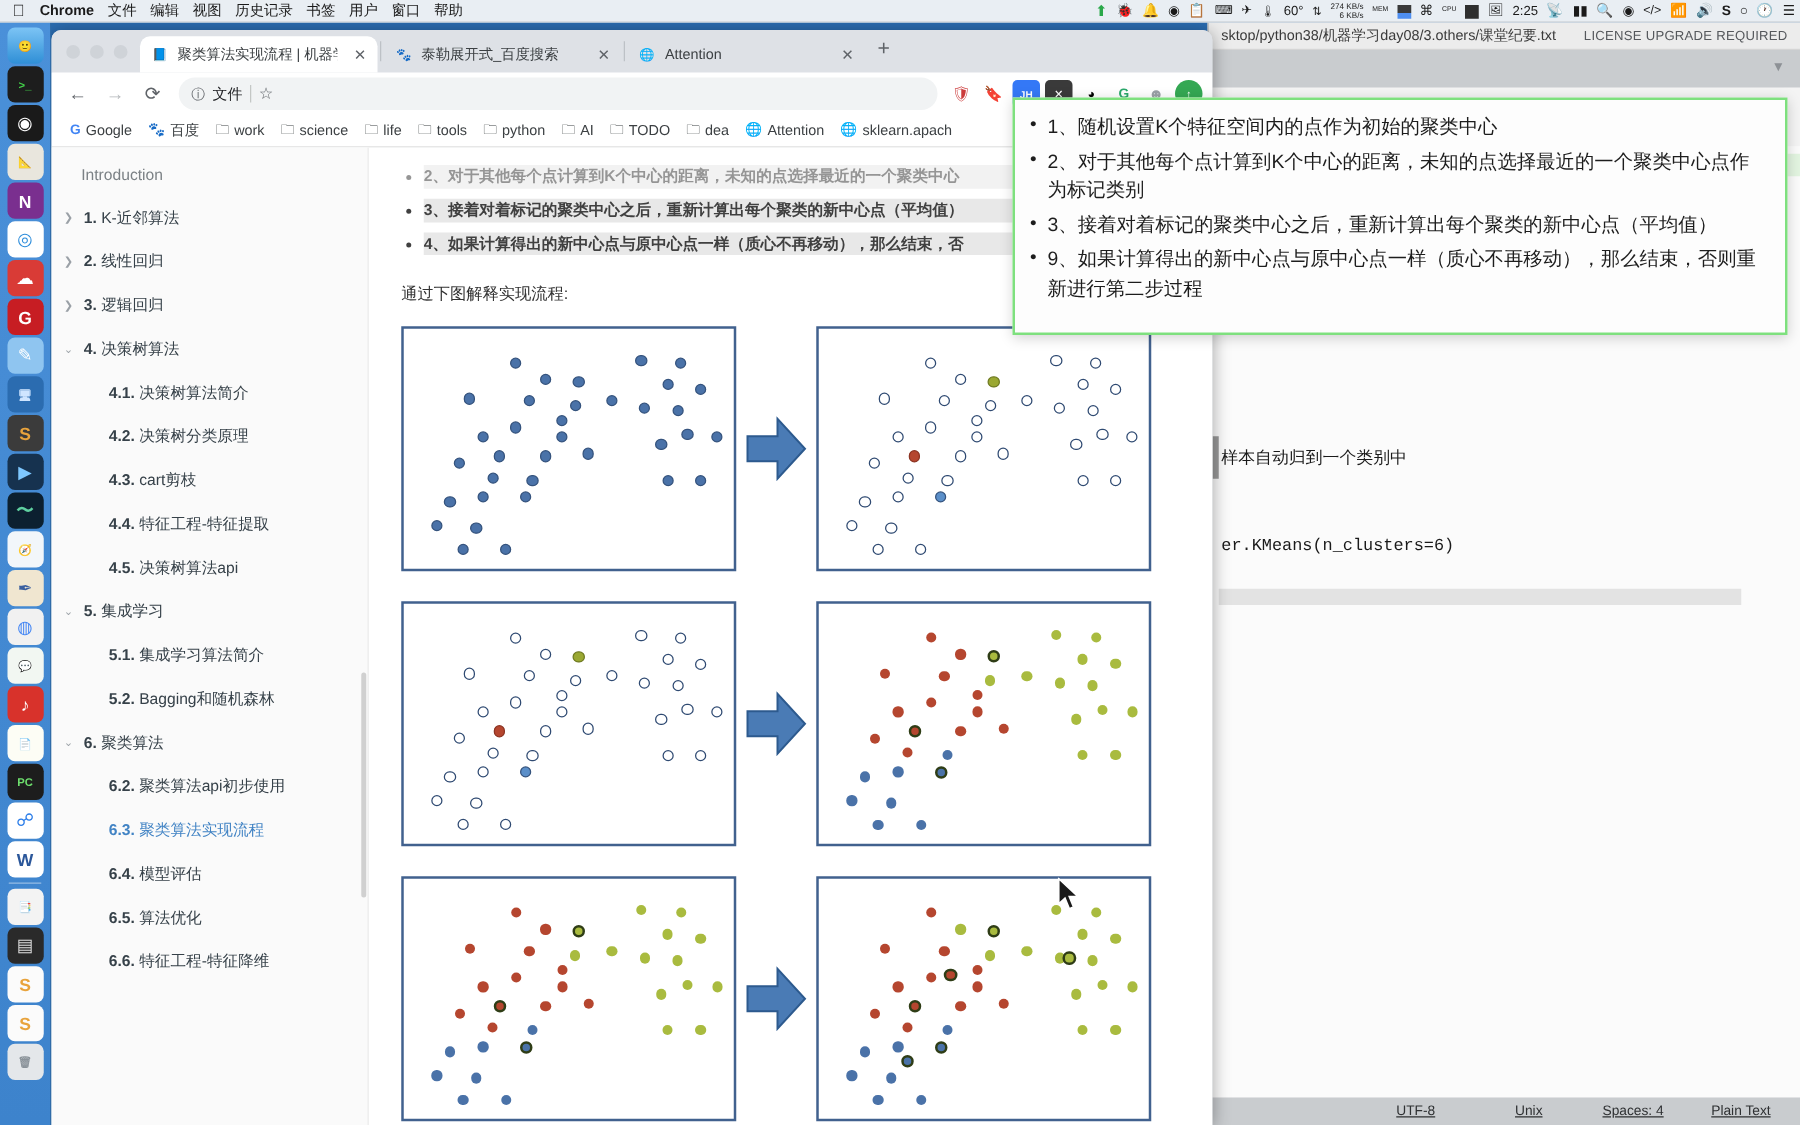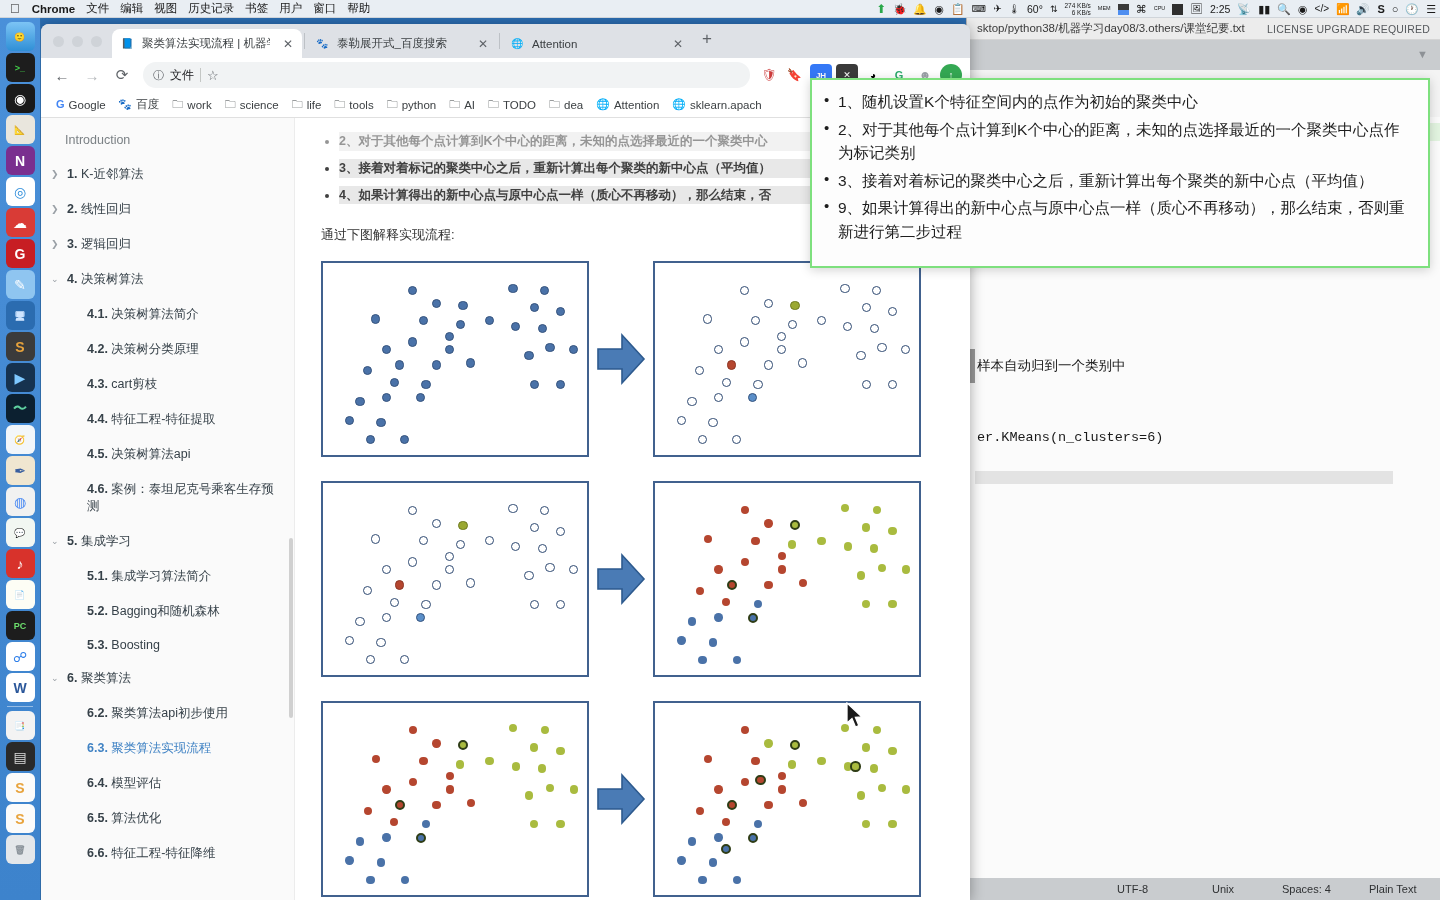--- a/index.html
+++ b/index.html
@@ -153,21 +153,21 @@
              white-space: nowrap; padding-left: 6px; line-height: 18px; }
   .ed-line.zh { font-family: "Liberation Sans", sans-serif; font-size: 13.5px; }
   .ed-hl { background: #e2f4e0; }
   .ed-greybar { height: 13px; background: #e3e3e3; margin: 6px 0 0 8px; width: 418px; }
   .ed-caret { position: absolute; left: 0; top: 0; width: 5px; height: 36px; background: #9a9a9a; }
   .ed-status {
     position: absolute; left: 0; bottom: 0; width: 474px; height: 22px;
     background: #c9cccf; display: flex; align-items: center;
     font-size: 11px; color: #2f3133;
   }
-  .ed-status span { position: absolute; }
+  .ed-status span { position: absolute; text-decoration: underline; }
 
   .cursor { position: absolute; z-index: 70; pointer-events: none; }
 </style>
 </head>
 <body>
 <div id="root">
 
 <div class="editor">
   <div class="ed-title">
     <span>sktop/python38/机器学习day08/3.others/课堂纪要.txt</span>
@@ -312,29 +312,27 @@
       </div>
       <div class="sb-l1">
         <span class="caret">⌄</span>
         <span><span class="num">4.</span> <span>决策树算法</span></span>
       </div>
       <div class="sb-l2"><span class="num">4.1.</span> <span>决策树算法简介</span></div>
       <div class="sb-l2"><span class="num">4.2.</span> <span>决策树分类原理</span></div>
       <div class="sb-l2"><span class="num">4.3.</span> <span>cart剪枝</span></div>
       <div class="sb-l2"><span class="num">4.4.</span> <span>特征工程-特征提取</span></div>
       <div class="sb-l2"><span class="num">4.5.</span> <span>决策树算法api</span></div>
-      <div class="sb-l2"><span class="num">4.6.</span> <span>案例：泰坦尼克号乘客生存预测</span></div>
 
       <div class="sb-l1">
         <span class="caret">⌄</span>
         <span><span class="num">5.</span> <span>集成学习</span></span>
       </div>
       <div class="sb-l2"><span class="num">5.1.</span> <span>集成学习算法简介</span></div>
       <div class="sb-l2"><span class="num">5.2.</span> <span>Bagging和随机森林</span></div>
-      <div class="sb-l2"><span class="num">5.3.</span> <span>Boosting</span></div>
 
       <div class="sb-l1">
         <span class="caret">⌄</span>
         <span><span class="num">6.</span> <span>聚类算法</span></span>
       </div>
       <div class="sb-l2"><span class="num">6.2.</span> <span>聚类算法api初步使用</span></div>
       <div class="sb-l2 active"><span class="num">6.3.</span> <span>聚类算法实现流程</span></div>
       <div class="sb-l2"><span class="num">6.4.</span> <span>模型评估</span></div>
       <div class="sb-l2"><span class="num">6.5.</span> <span>算法优化</span></div>
       <div class="sb-l2"><span class="num">6.6.</span> <span>特征工程-特征降维</span></div>

